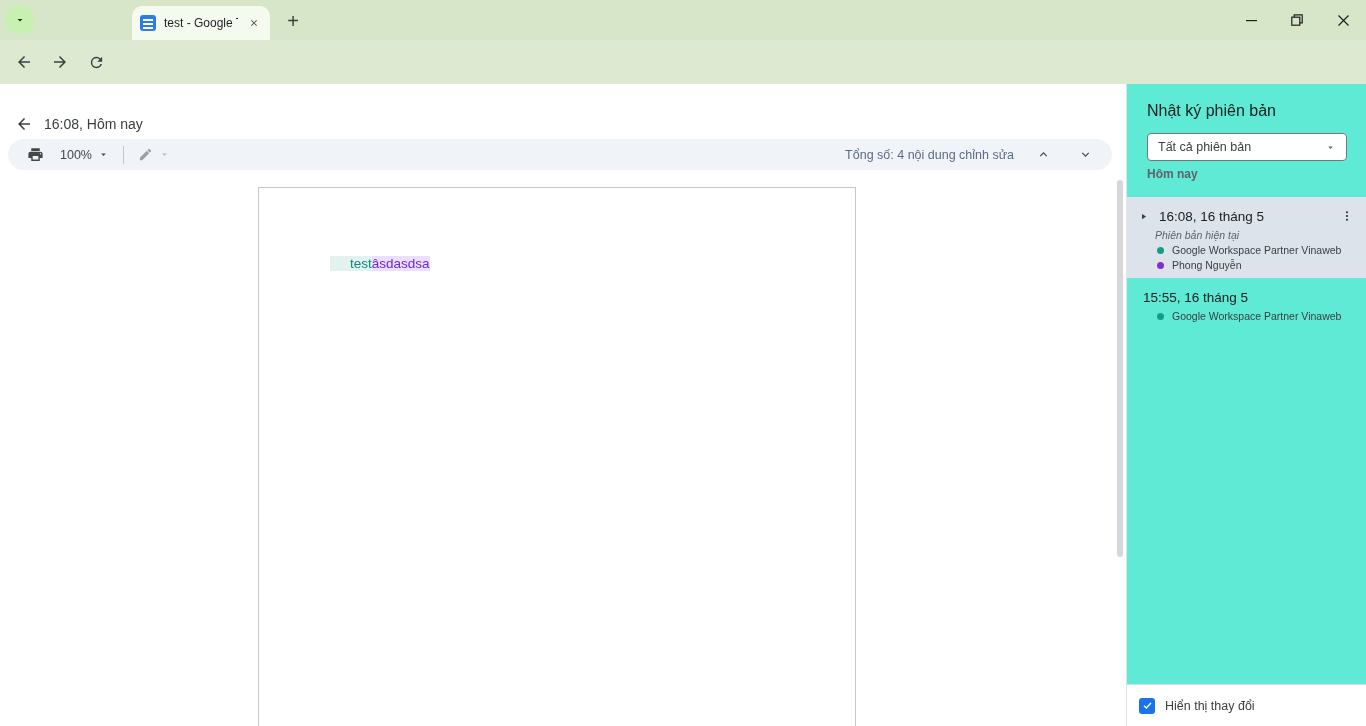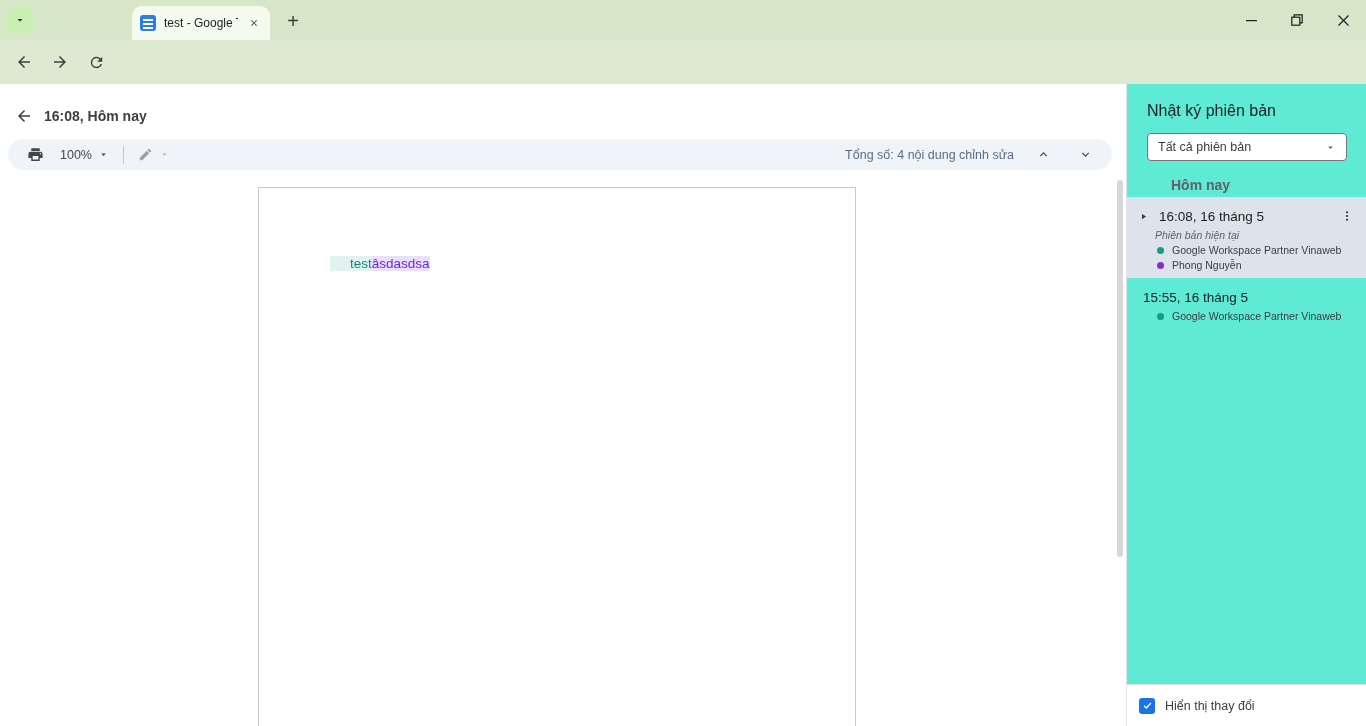--- a/index.html
+++ b/index.html
@@ -34,21 +34,21 @@
   .url-text { font-size:13.5px; color:#1f1f1f; flex:1; white-space:nowrap; overflow:hidden; }
   .ext-area { position:absolute; right:8px; top:40px; height:44px; display:flex; align-items:center; gap:10px; }
   .theme-sep { width:2px; height:22px; background:#9ed177; border-radius:1px; }
   .avatar { width:26px; height:26px; border-radius:50%; background:#f3a21d; position:relative; overflow:hidden; }
   .avatar::after { content:""; position:absolute; left:7px; top:5px; width:12px; height:16px;
     border-radius:6px 6px 2px 2px; background:#c23a2b; }
 
   
   .app { position:absolute; left:0; top:84px; width:1366px; height:642px; background:#fff; }
 
-  .doc-header { position:absolute; left:0; top:8px; width:1126px; height:48px; display:flex; align-items:center;font-weight:bold; }
+  .doc-header { position:absolute; left:0; top:16px; width:1126px; height:48px; display:flex; align-items:center; }
   .back-btn { width:36px; height:36px; margin-left:6px; display:flex; align-items:center; justify-content:center;
     border-radius:50%; cursor:pointer; }
   .doc-header-title { font-size:14px; color:#3c4043; margin-left:2px; }
 
   .zoombar { position:absolute; left:8px; top:55px; width:1104px; height:31px; background:#f0f4f9;
     border-radius:16px; display:flex; align-items:center; padding:0 14px; }
   .zb-left { display:flex; align-items:center; gap:6px; }
   .zoom-label { font-size:12.5px; color:#444746; margin-left:6px; }
   .zb-sep { width:1px; height:18px; background:#c4c7c5; margin:0 8px; }
   .zb-right { margin-left:auto; display:flex; align-items:center; gap:16px; }
@@ -65,21 +65,21 @@
   .vscroll-thumb { position:absolute; left:1117px; top:96px; width:6px; height:377px;
     background:#d5d7da; border-radius:3px; cursor:pointer; }
 
   
   .sidebar { position:absolute; left:1126px; top:0; width:240px; height:642px; background:#5eead4;
     border-left:1px solid #e3e3e3; }
   .sb-title { font-size:16px; color:#202124; margin:18px 0 0 20px; }
   .sb-dropdown { position:absolute; left:20px; top:49px; width:200px; height:28px; border:1px solid #747775;
     border-radius:4px; display:flex; align-items:center; padding:0 10px; cursor:pointer; background:#fff; }
   .sb-dropdown-label { font-size:12.5px; color:#3c4043; flex:1; }
-  .sb-section { position:absolute; left:20px; top:93px; font-size:14px; color:#5f6368; font-weight:bold;margin-left:24px; }
+  .sb-section { position:absolute; left:20px; top:83px; font-size:12px; color:#5f6368; font-weight:bold; }
 
   .version { position:absolute; left:0; width:240px; cursor:pointer; }
   .version.selected { background:#dde3ea; }
   .v1 { top:113px; height:81px; }
   .v2 { top:197px; height:46px; }
   .v-row { display:flex; align-items:center; padding:9px 10px 0 8px; }
   .v-expand { width:16px; height:16px; display:flex; align-items:center; justify-content:center; flex:0 0 16px; }
   .v-time { font-size:13.5px; color:#202124; font-weight:500; margin-left:8px; flex:1; }
   .v-kebab { width:20px; height:20px; display:flex; align-items:center; justify-content:center;
     border-radius:50%; cursor:pointer; }

